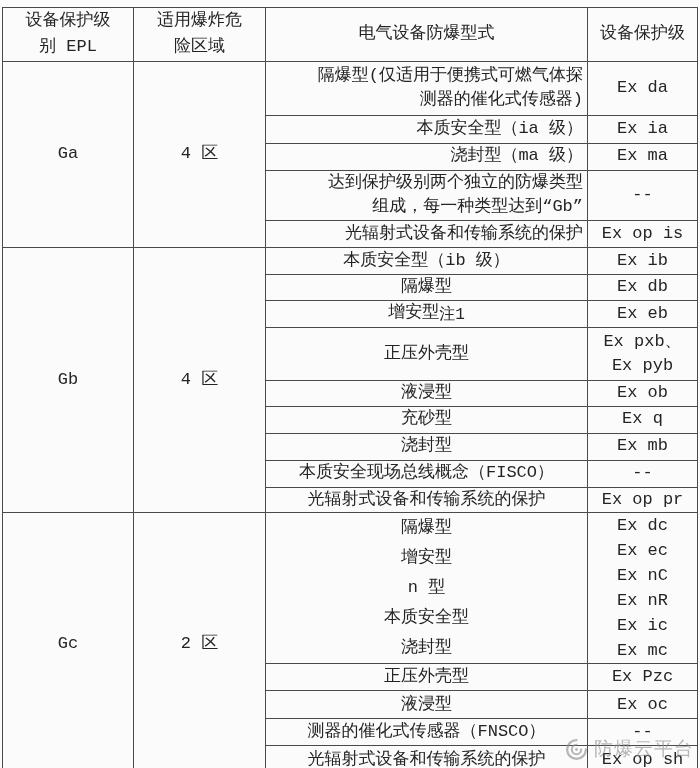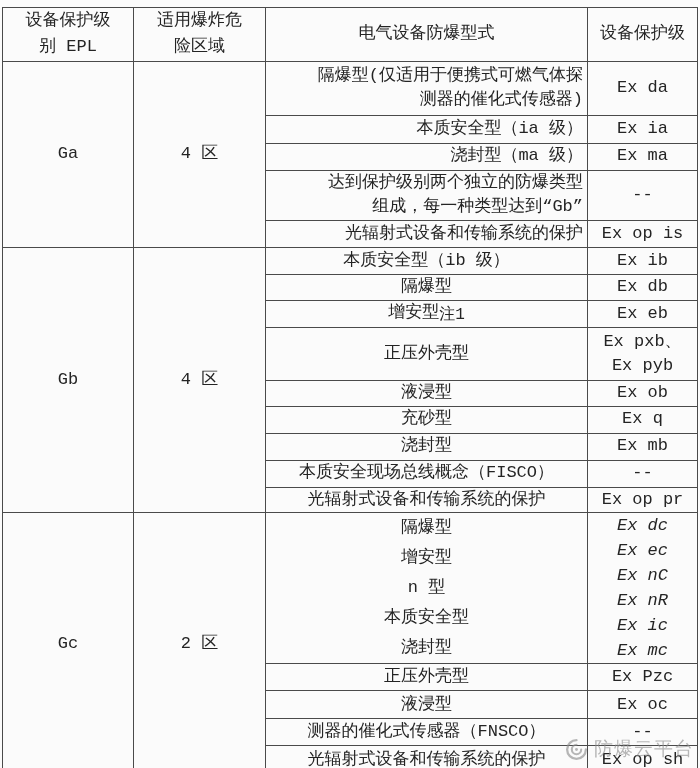--- a/index.html
+++ b/index.html
@@ -17,21 +17,21 @@
     border:1px solid #4a4a4a;
     font-weight:normal;font-size:17px;
     text-align:center;vertical-align:middle;
     padding:0 4px;line-height:1.45;
   }
   th{font-size:17px;white-space:pre-line;line-height:1.55;}
   .pre{white-space:pre-line;}
   .left{text-align:right;padding-left:7px;}
   .note{font-size:16px;vertical-align:-2px;}
   .gc-type{line-height:30px;}
-  .gc-mark{line-height:25px;font-size:17px;font-style:italic;}
+  .gc-mark{line-height:25px;font-size:17px;}
   .watermark{
     position:absolute;left:564px;top:733px;width:136px;height:32px;
     display:flex;align-items:center;gap:5px;
     pointer-events:none;opacity:0.62;
   }
   .wm-text{
     font-size:19px;color:#8d8d8d;letter-spacing:1px;white-space:nowrap;
   }
 </style>
 </head>

